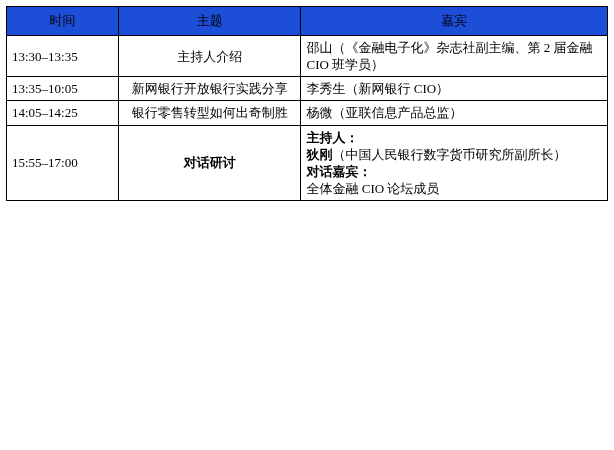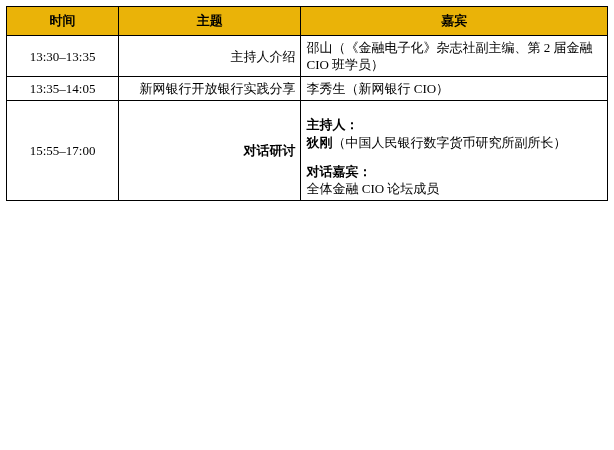--- a/index.html
+++ b/index.html
@@ -25,54 +25,52 @@
     border: 1px solid #000;
   }
   table.agenda td, table.agenda th {
     border: 1px solid #000;
     vertical-align: middle;
     padding: 3px 5px;
     font-size: 13px;
     line-height: 1.32;
   }
   thead th {
-    background: #eab308;
-    font-weight: bold;
+    background: #1d4ed8;
+    font-weight: normal;
     font-size: 15px;
     text-align: center;
     height: 22px;
     padding: 2px 4px;
   }
   col.c-time { width: 112px; }
   col.c-topic { width: 182px; }
   col.c-guest { width: 306px; }
 
   td.time {
-    text-align: center;
     font-size: 12.5px;
     white-space: nowrap;
   }
   td.topic {
-    text-align: right;
+    text-align: center;
   }
   td.guest {
     text-align: left;
   }
   .nm {
     font-weight: normal;
   }
   .last-topic {
     font-weight: bold;
   }
   .panel-block {
     line-height: 1.5;
   }
   .panel-label {
     font-weight: bold;
-    margin-top: 12px;
   }
   .panel-person {
     font-weight: bold;
   }
   .role-plain {
     font-weight: normal;
   }
 </style>
 </head>
 <body>
@@ -93,25 +91,30 @@
     </thead>
     <tbody>
 
       <tr>
         <td class="time">13:30–13:35</td>
         <td class="topic">主持人介绍</td>
         <td class="guest"><span class="nm">邵山</span><span class="role-plain">（《金融电子化》杂志社副主编、第 2 届金融 CIO 班学员）</span></td>
       </tr>
 
       <tr>
-        <td class="time">13:35–14:05</td>
+        <td class="time">13:35–10:05</td>
         <td class="topic">新网银行开放银行实践分享</td>
         <td class="guest"><span class="nm">李秀生</span><span class="role-plain">（新网银行 CIO）</span></td>
       </tr>
 
+      <tr>
+        <td class="time">14:05–14:25</td>
+        <td class="topic">银行零售转型如何出奇制胜</td>
+        <td class="guest"><span class="nm">杨微</span><span class="role-plain">（亚联信息产品总监）</span></td>
+      </tr>
 
 
 
 
 
       <tr>
         <td class="time">15:55–17:00</td>
         <td class="topic last-topic">对话研讨</td>
         <td class="guest panel-block">
           <div class="panel-label">主持人：</div>

